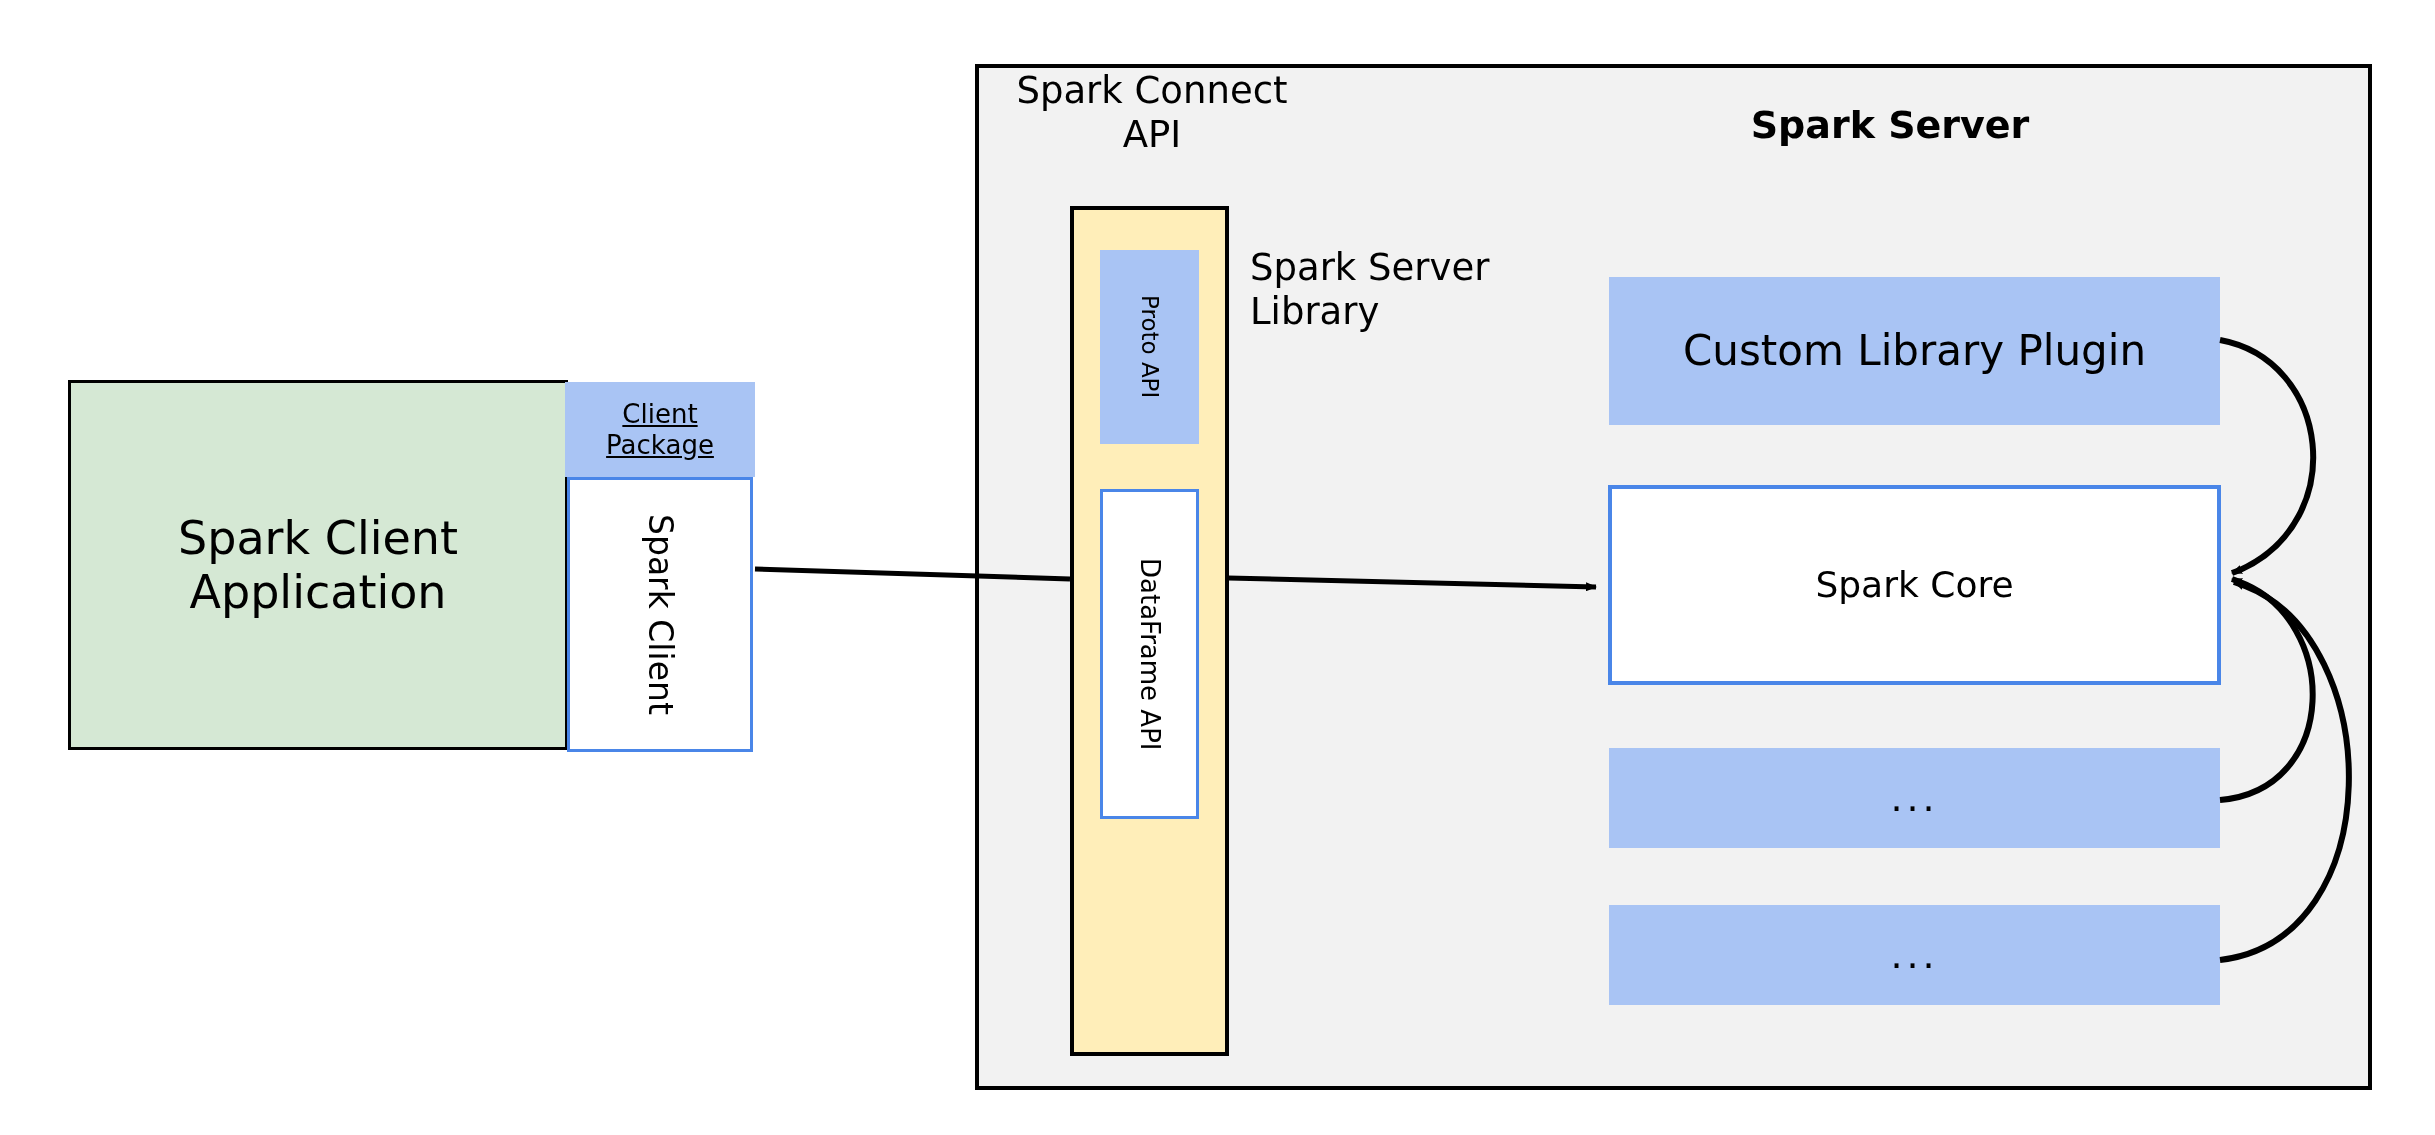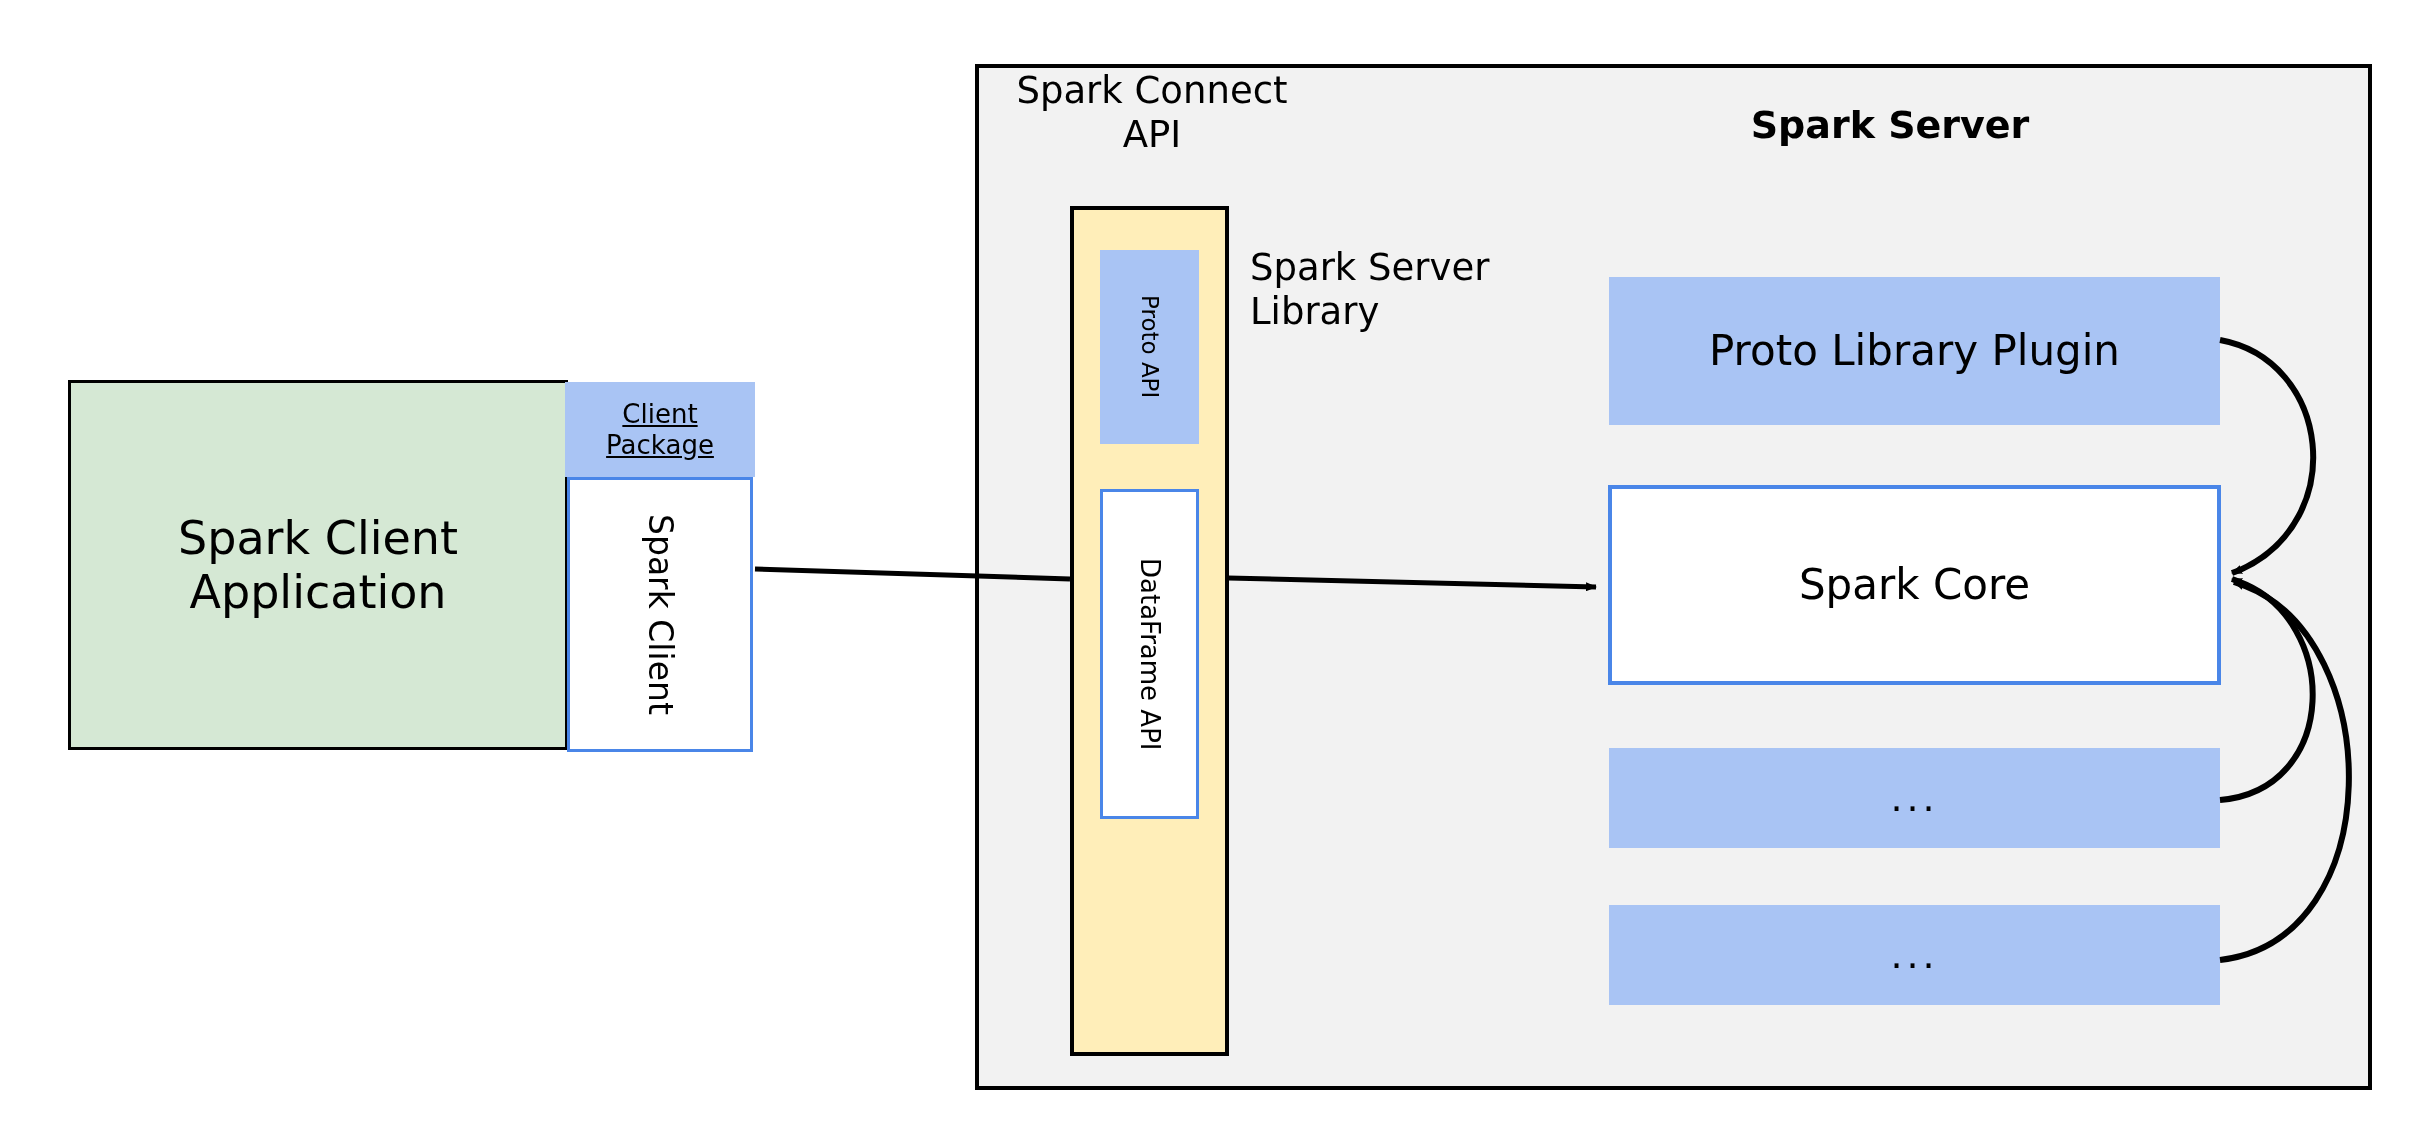--- a/index.html
+++ b/index.html
@@ -131,21 +131,21 @@
     border: none;
     font-size: 42px;
   }
   #spark-core-box {
     left: 1608px;
     top: 485px;
     width: 613px;
     height: 200px;
     background: #ffffff;
     border: 4px solid #4a86e8;
-    font-size: 42px;
+    font-size: 36px;
   }
   #ellipsis-box-1 {
     left: 1609px;
     top: 748px;
     width: 611px;
     height: 100px;
     background: #a9c4f4;
     border: none;
     font-size: 38px;
     letter-spacing: 4px;
@@ -208,21 +208,21 @@
 
   <div class="box" id="proto-api-box">
     <span class="vtext">Proto API</span>
   </div>
 
   <div class="box" id="dataframe-api-box">
     <span class="vtext">DataFrame API</span>
   </div>
 
   <div class="box" id="custom-library-plugin-box">
-    <span>Proto Library Plugin</span>
+    <span>Custom Library Plugin</span>
   </div>
 
   <div class="box" id="spark-core-box">
     <span>Spark Core</span>
   </div>
 
   <div class="box" id="ellipsis-box-1">
     <span>...</span>
   </div>
 

